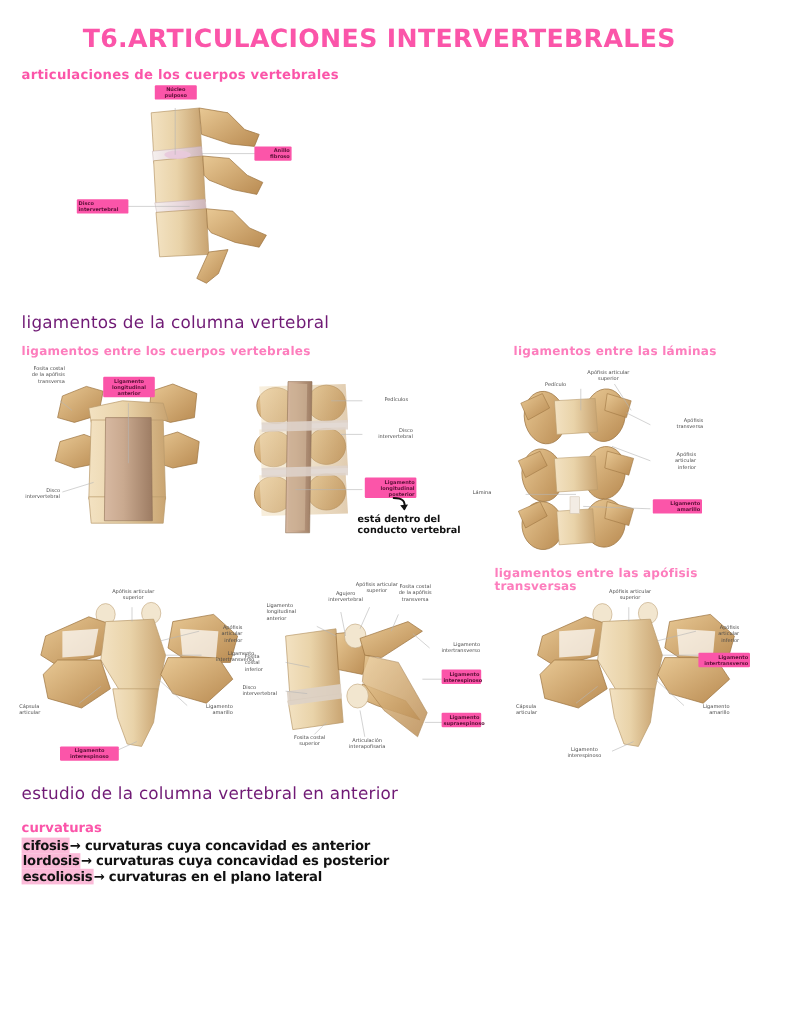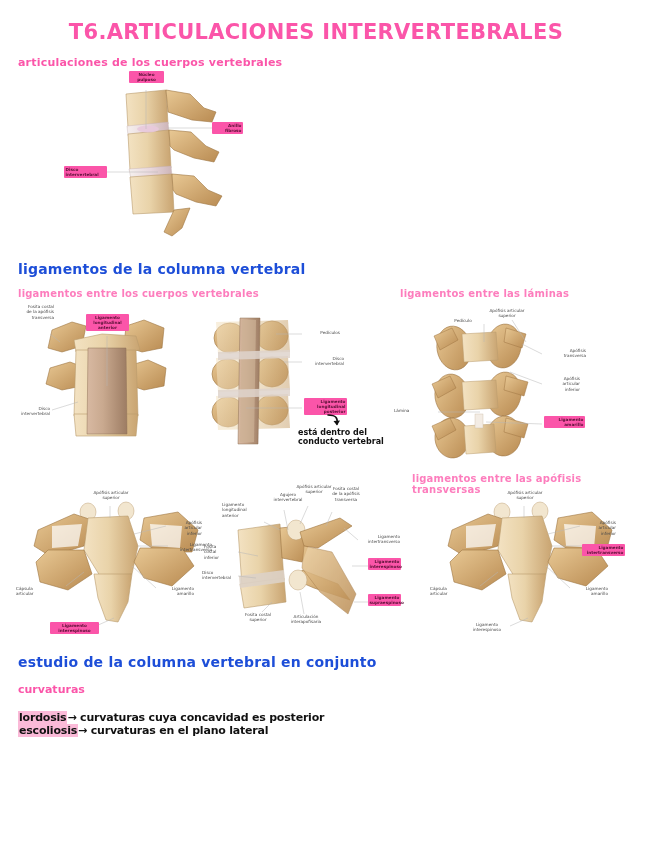--- a/index.html
+++ b/index.html
@@ -35,22 +35,22 @@
   }
   .h-sub {
     position: absolute;
     color: #fb55a9;
     font-weight: bold;
     font-size: 11px;
     letter-spacing: .2px;
   }
   .h-section {
     position: absolute;
-    color: #1d4ed8;
-    font-weight: bold;
+    color: #701a75;
+    font-weight: normal;
     font-size: 14px;
     letter-spacing: .2px;
   }
   .h-small {
     position: absolute;
     color: #fd7dbd;
     font-weight: bold;
     font-size: 10px;
     letter-spacing: .2px;
   }
@@ -173,21 +173,21 @@
     <div class="lbl hl center" style="left:43px; top:-1px; width:32px;">Núcleo
 pulposo</div>
     <div class="lbl hl left" style="left:126px; top:50px; width:28px;">Anillo
 fibroso</div>
     <div class="lbl hl right" style="left:-22px; top:94px; width:40px;">Disco
 intervertebral</div>
   </div>
 
   <div class="h-section" style="left:18px; top:261px;">ligamentos de la columna vertebral</div>
   <div class="h-small" style="left:18px; top:288px;">ligamentos entre los cuerpos vertebrales</div>
-  <div class="h-small" style="left:400px; top:288px;">ligamentos entre las láminas</div>
+  <div class="h-small" style="left:428px; top:288px;">ligamentos entre las láminas</div>
 
   <div class="figure" id="fig2" style="left:14px; top:306px; width:180px; height:152px;">
     <svg class="fig-canvas" viewBox="0 0 180 152">
       <defs>
         <linearGradient id="ligA" x1="0" y1="0" x2="1" y2="0">
           <stop offset="0%" stop-color="#d8b9a2"></stop>
           <stop offset="40%" stop-color="#c9a98f"></stop>
           <stop offset="100%" stop-color="#9d7c63"></stop>
         </linearGradient>
       </defs>
@@ -429,23 +429,26 @@
     <div class="lbl hl left" style="left:146px; top:54px; width:40px;">Ligamento
 intertransverso</div>
     <div class="lbl right" style="left:-6px; top:96px; width:44px;">Cápsula
 articular</div>
     <div class="lbl left" style="left:134px; top:96px; width:38px;">Ligamento
 amarillo</div>
     <div class="lbl center" style="left:28px; top:132px; width:46px;">Ligamento
 interespinoso</div>
   </div>
 
-  <div class="h-section" style="left:18px; top:654px;">estudio de la columna vertebral en conjunto</div>
+  <div class="h-section" style="left:18px; top:654px;">estudio de la columna vertebral en anterior</div>
   <div class="curv-title" style="left:18px; top:683px;">curvaturas</div>
 
+  <div class="curv-line" style="left:18px; top:698px;">
+    <span class="term">cifosis</span><span>→ curvaturas cuya concavidad es anterior</span>
+  </div>
   <div class="curv-line" style="left:18px; top:724px;">
     <span class="term">escoliosis</span><span>→ curvaturas en el plano lateral</span>
   </div>
   <div class="curv-line" style="left:18px; top:711px;">
     <span class="term">lordosis</span><span>→ curvaturas cuya concavidad es posterior</span>
   </div>
 
 </div>
 
 </body></html>

